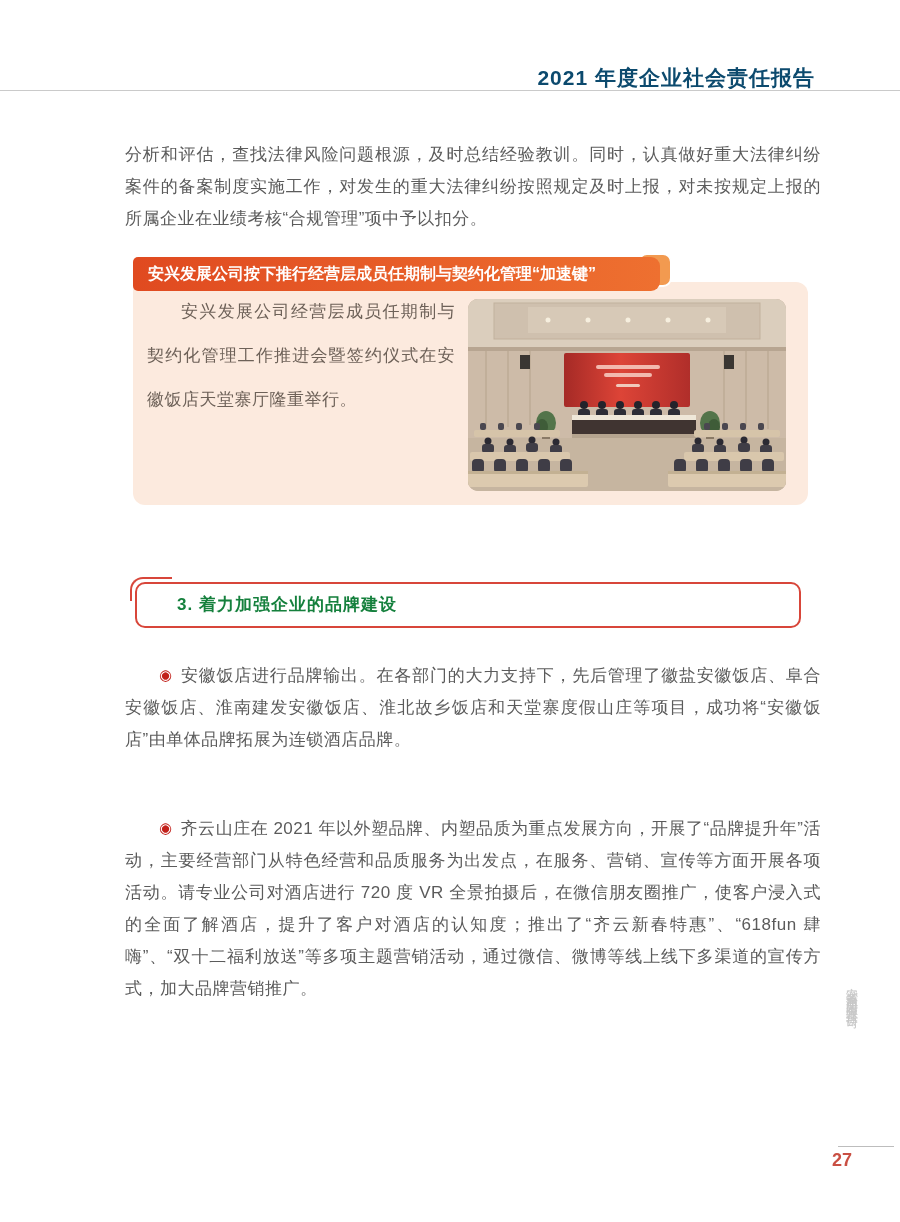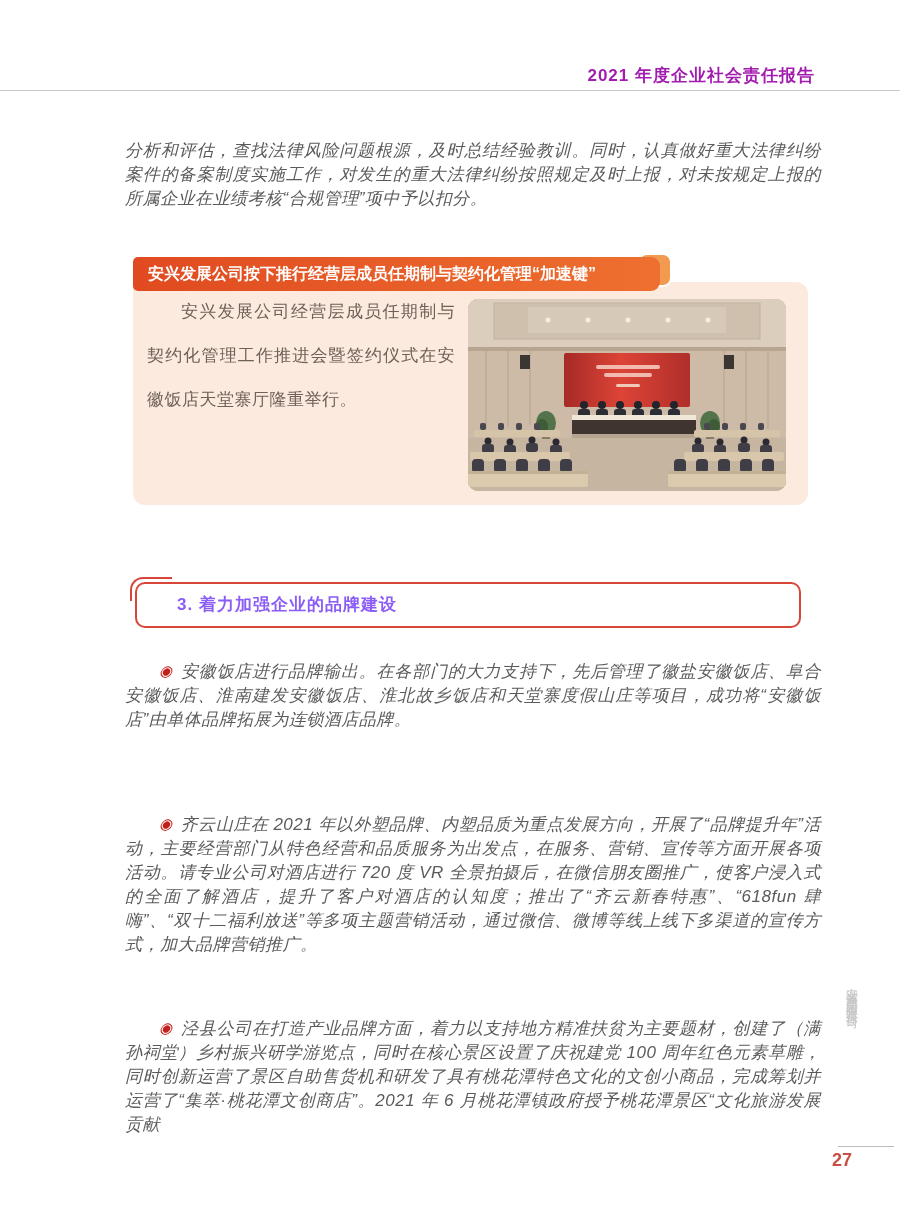--- a/index.html
+++ b/index.html
@@ -5,34 +5,33 @@
   html,body { margin:0; padding:0; background:#ffffff; }
   .page {
     position:relative; width:900px; height:1222px; background:#ffffff;
     font-family:"Liberation Sans", sans-serif; overflow:hidden;
     color:#5b5b5b;
   }
 
   
   .header-title {
     position:absolute; top:64px; right:85px;
-    font-size:17px; font-weight:bold; color:#a21caf; letter-spacing:1px;
+    font-size:21px; font-weight:bold; color:#0c4a6e; letter-spacing:1px;
   }
   .header-rule {
     position:absolute; top:90px; left:0; width:900px; height:1px;
     background:#cacaca;
   }
 
   
   .para {
     position:absolute; left:125px; width:696px;
-    font-size:17px; line-height:24px; color:#5b5b5b;
+    font-size:17px; line-height:32px; color:#5b5b5b;
     text-align:justify; text-justify:inter-character;
     letter-spacing:0.5px;
-    font-style:italic;
   }
   .para.indent { text-indent:2em; }
   .bullet {
     color:#c2201a; font-size:15px; margin-right:8px; position:relative; top:-1px;
   }
 
   
   .callout { position:absolute; left:133px; top:250px; width:675px; height:255px; }
   .callout-banner {
     position:absolute; left:0; top:0; width:527px; height:34px; z-index:2;
@@ -68,21 +67,21 @@
     border:2px solid #d8463a; border-radius:10px; background:#ffffff;
     box-sizing:border-box;
   }
   .section-heading::before {
     content:""; position:absolute; left:-7px; top:-7px; width:40px; height:22px;
     border-top:2px solid #d8463a; border-left:2px solid #d8463a;
     border-top-left-radius:13px;
   }
   .section-heading-text {
     display:block; line-height:42px; padding-left:40px;
-    color:#8b5cf6; font-weight:bold; font-size:17px; letter-spacing:1px;
+    color:#15803d; font-weight:bold; font-size:17px; letter-spacing:1px;
   }
 
   
   .side-company {
     position:absolute; right:40px; top:978px;
     writing-mode:vertical-rl; -webkit-writing-mode:vertical-rl;
     font-size:12px; color:#c8c8c8; letter-spacing:2.5px;
   }
   .footer-rule {
     position:absolute; left:838px; top:1146px; width:56px; height:1px; background:#bdbdbd;
@@ -228,22 +227,19 @@
   <div class="section-heading">
     <span class="section-heading-text">3. 着力加强企业的品牌建设</span>
   </div>
 
   <p class="para indent" style="top:643px;">
     <span class="bullet">◉</span><span>安徽饭店进行品牌输出。在各部门的大力支持下，先后管理了徽盐安徽饭店、阜合安徽饭店、淮南建发安徽饭店、淮北故乡饭店和天堂寨度假山庄等项目，成功将“安徽饭店”由单体品牌拓展为连锁酒店品牌。</span>
   </p>
   <p class="para indent" style="top:796px;">
     <span class="bullet">◉</span><span>齐云山庄在 2021 年以外塑品牌、内塑品质为重点发展方向，开展了“品牌提升年”活动，主要经营部门从特色经营和品质服务为出发点，在服务、营销、宣传等方面开展各项活动。请专业公司对酒店进行 720 度 VR 全景拍摄后，在微信朋友圈推广，使客户浸入式的全面了解酒店，提升了客户对酒店的认知度；推出了“齐云新春特惠”、“618fun 肆嗨”、“双十二福利放送”等多项主题营销活动，通过微信、微博等线上线下多渠道的宣传方式，加大品牌营销推广。</span>
   </p>
-  <p class="para indent" style="top:1000px;">
-    <span class="bullet">◉</span><span>泾县公司在打造产业品牌方面，着力以支持地方精准扶贫为主要题材，创建了（满孙祠堂）乡村振兴研学游览点，同时在核心景区设置了庆祝建党 100 周年红色元素草雕，同时创新运营了景区自助售货机和研发了具有桃花潭特色文化的文创小商品，完成筹划并运营了“集萃·桃花潭文创商店”。2021 年 6 月桃花潭镇政府授予桃花潭景区“文化旅游发展贡献</span>
-  </p>
 
   <div class="side-company">安徽省旅游集团有限责任公司</div>
 
   <div class="footer-rule"></div>
   <div class="page-number">27</div>
 
 </div>
 
 </body></html>

